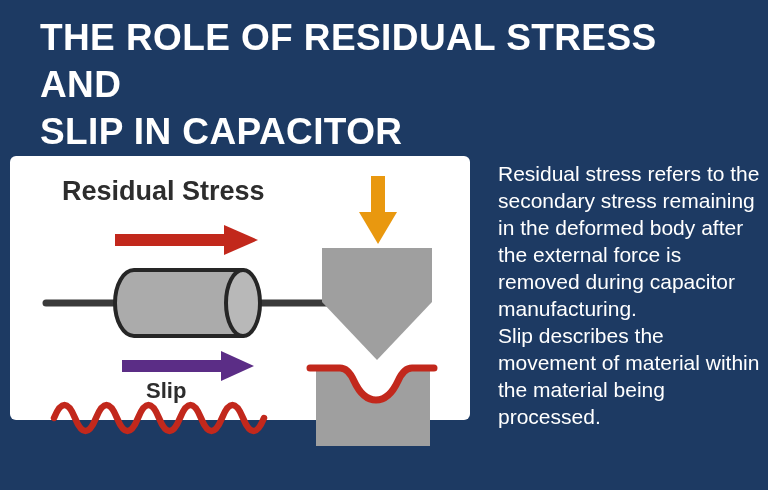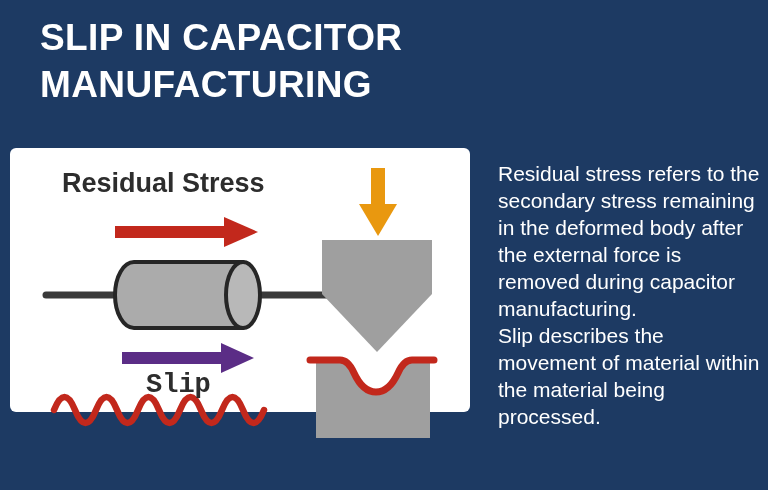--- a/index.html
+++ b/index.html
@@ -8,31 +8,31 @@
     position:relative;width:768px;height:490px;overflow:hidden;
     background:var(--c-navy);
     font-family:"Liberation Sans",sans-serif;
   }
   .title{
     position:absolute;left:40px;top:14px;right:30px;
     color:var(--c-white);font-weight:800;font-size:37px;line-height:47px;
     letter-spacing:.4px;
   }
   .panel{
-    position:absolute;left:10px;top:148px;width:460px;height:264px;
+    position:absolute;left:10px;top:156px;width:460px;height:264px;
     background:var(--c-white);border-radius:6px;
   }
   .diagram-svg{position:absolute;left:0;top:0;width:460px;height:322px;}
   .label-rs{
     position:absolute;left:52px;top:20px;
     font-size:27px;font-weight:700;color:var(--c-ink);
   }
   .label-slip{
     position:absolute;left:136px;top:222px;
-    font-size:27px;font-weight:700;color:var(--c-ink);font-family:Liberation Mono, monospace;
+    font-size:22px;font-weight:700;color:var(--c-ink);
   }
   .desc{
     position:absolute;left:498px;top:160px;width:264px;
     color:var(--c-white);font-size:21px;line-height:27px;
   }
   .desc p{margin:0;}
   
   .fill-red{fill:var(--c-red);}
   .fill-purple{fill:var(--c-purple);}
   .fill-orange{fill:var(--c-orange);}
@@ -41,20 +41,21 @@
   .stroke-axis{stroke:var(--c-axis);fill:none;stroke-linecap:round;}
   .cyl-body{fill:var(--c-cyl);stroke:var(--c-outline);stroke-width:4;stroke-linejoin:round;}
   .cyl-end{fill:var(--c-cyl-end);stroke:var(--c-outline);stroke-width:4;}
 </style>
 </head>
 <body>
 
 <div class="page">
 
   <div class="title">
+    <div>THE ROLE OF RESIDUAL STRESS AND</div>
     <div>SLIP IN CAPACITOR MANUFACTURING</div>
   </div>
 
   <div class="panel">
     <svg class="diagram-svg" viewBox="0 0 460 322">
 
       <g>
         <rect x="105" y="78" width="110" height="12" class="fill-red"></rect>
         <polygon points="214,69 248,84 214,99" class="fill-red"></polygon>
       </g>

